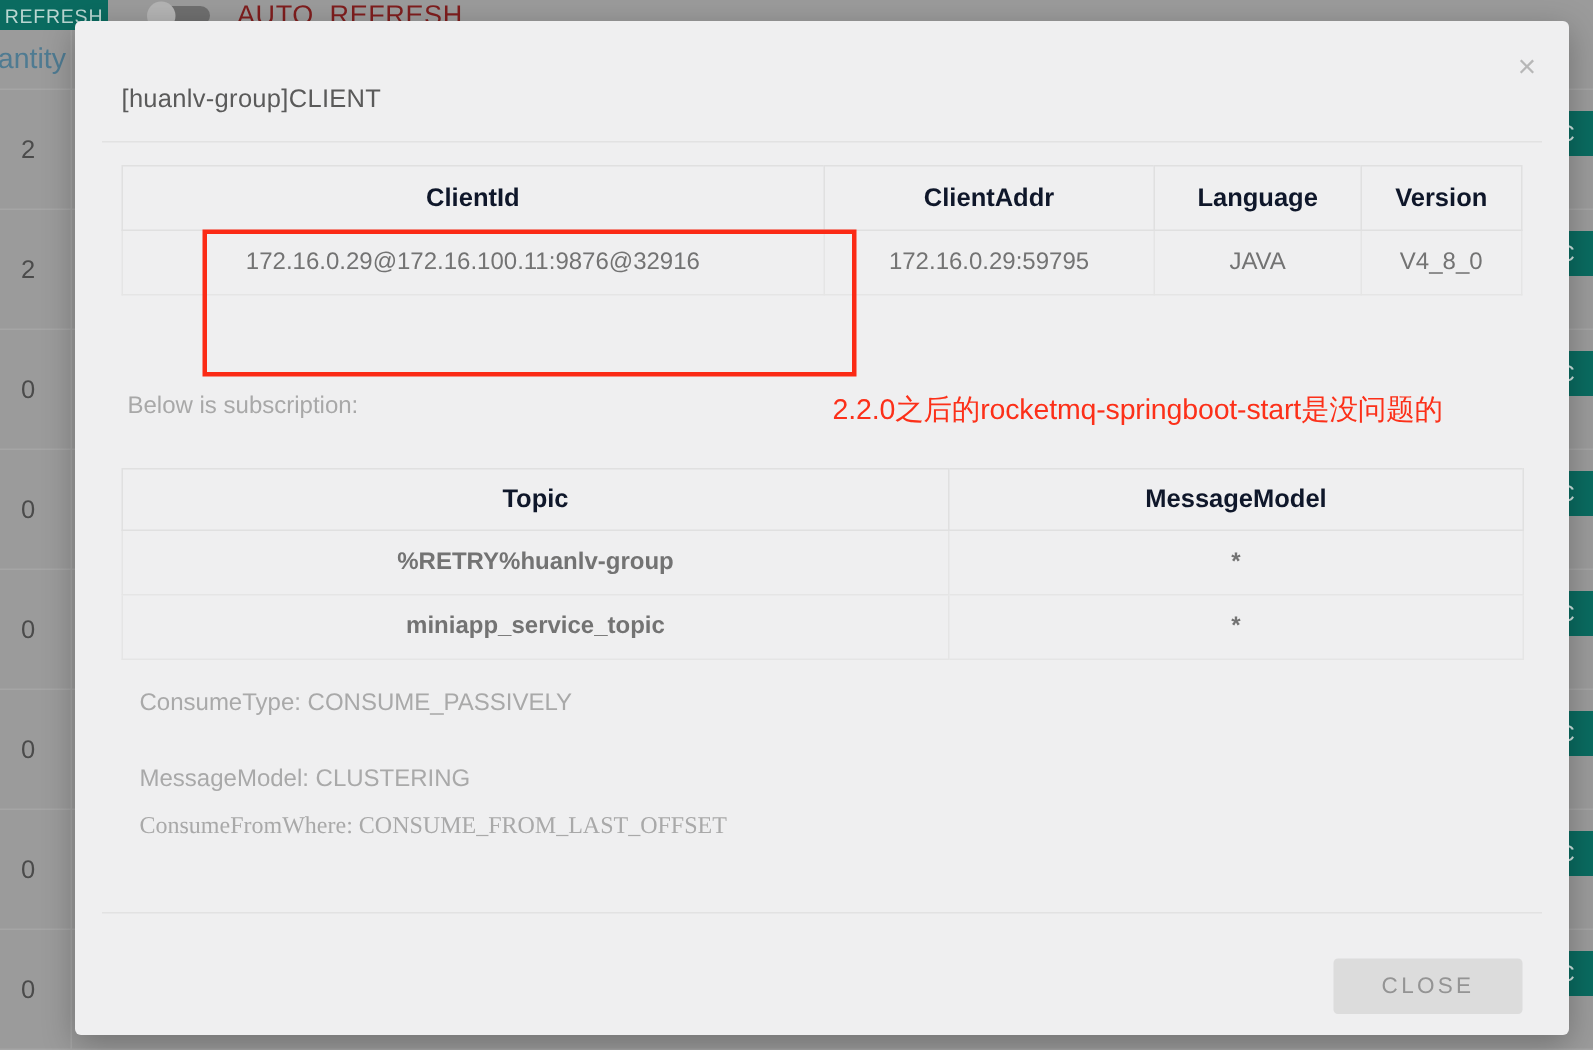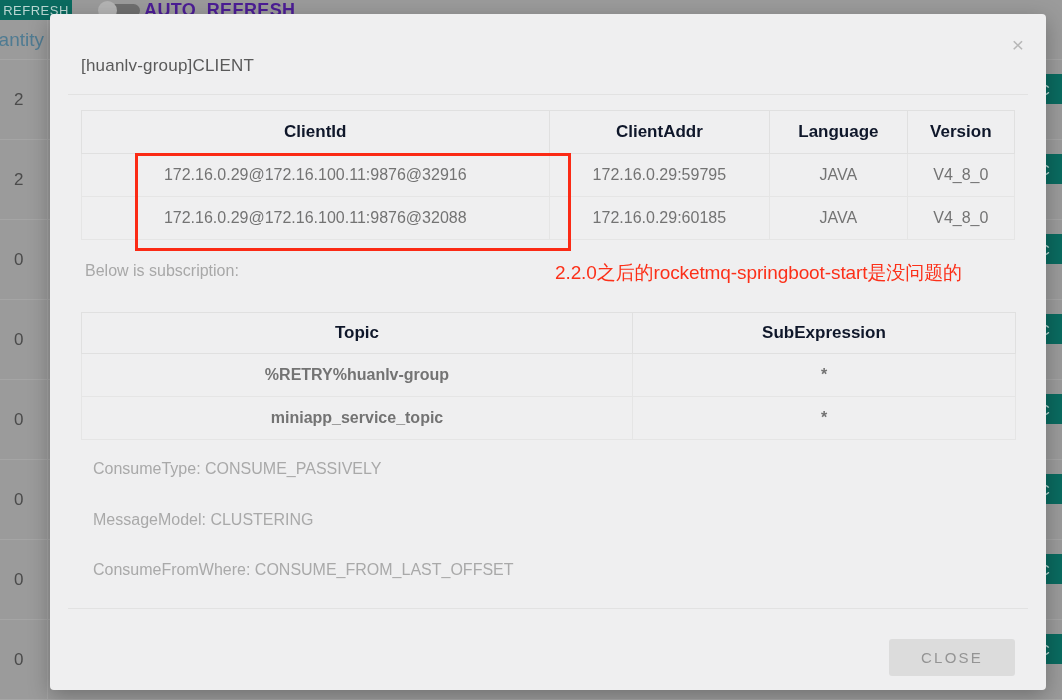--- a/index.html
+++ b/index.html
@@ -57,25 +57,25 @@
     border-radius: 7px;
   }
   #bg-toggle .knob {
     position: absolute;
     left: 2px; top: -2px;
     width: 19px; height: 19px;
     border-radius: 50%;
     background: #b4b4b4;
   }
   #bg-autorefresh-label {
+    margin-left: 14px;
     font-size: 18px;
-    color: #4c1d95;
+    color: #7f1d1d;
     letter-spacing: .4px;
     white-space: nowrap;
-    font-weight: bold;
   }
 
   
   #bg-table {
     position: absolute;
     top: 20px; left: 0;
     width: 1062px;
     height: 680px;
   }
   #bg-table .bg-header-row,
@@ -231,21 +231,21 @@
   .info-line {
     position: absolute;
     left: 31px;
     font-size: 16px;
     color: #a9a9a9;
     white-space: nowrap;
     margin-left: 12px;
   }
   #info-0 { top: 446px; }
   #info-1 { top: 497px; }
-  #info-2 { top: 547px; }
+  #info-2 { top: 528px; font-family: Liberation Serif, serif; }
 
   #footer-divider {
     position: absolute;
     left: 18px;
     top: 594px;
     width: 960px;
     height: 1px;
     background: #e2e2e2;
   }
   #close-button {
@@ -354,44 +354,38 @@
         <th>Version</th>
       </tr>
     </thead>
     <tbody>
       <tr>
         <td>172.16.0.29@172.16.100.11:9876@32916</td>
         <td>172.16.0.29:59795</td>
         <td>JAVA</td>
         <td>V4_8_0</td>
       </tr>
-      <tr>
-        <td>172.16.0.29@172.16.100.11:9876@32088</td>
-        <td>172.16.0.29:60185</td>
-        <td>JAVA</td>
-        <td>V4_8_0</td>
-      </tr>
     </tbody>
   </table>
 
   <div id="red-box"></div>
 
   <div id="sub-label">Below is subscription:</div>
 
   <div id="annotation">2.2.0之后的rocketmq-springboot-start是没问题的</div>
 
   <table class="mq-table" id="sub-table">
     <colgroup>
       <col style="width:551px">
         <col style="width:383px">
     </colgroup>
     <thead>
       <tr>
         <th>Topic</th>
-        <th>SubExpression</th>
+        <th>MessageModel</th>
       </tr>
     </thead>
     <tbody>
       <tr>
         <td>%RETRY%huanlv-group</td>
         <td>*</td>
       </tr>
       <tr>
         <td>miniapp_service_topic</td>
         <td>*</td>

